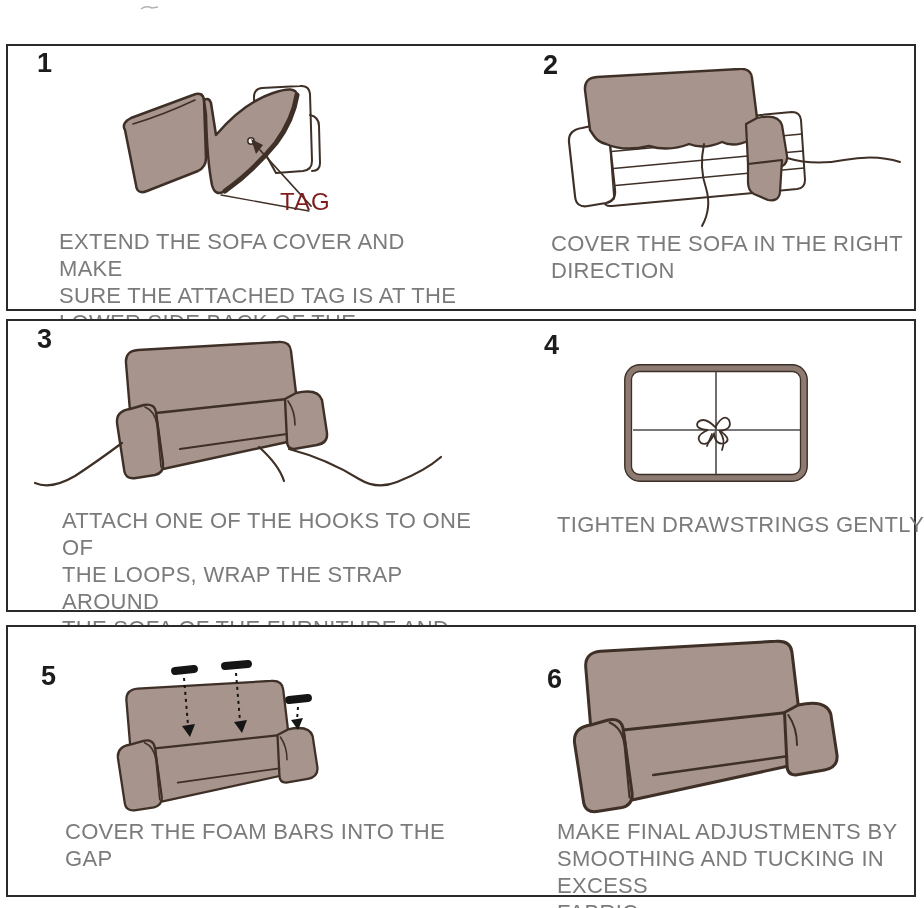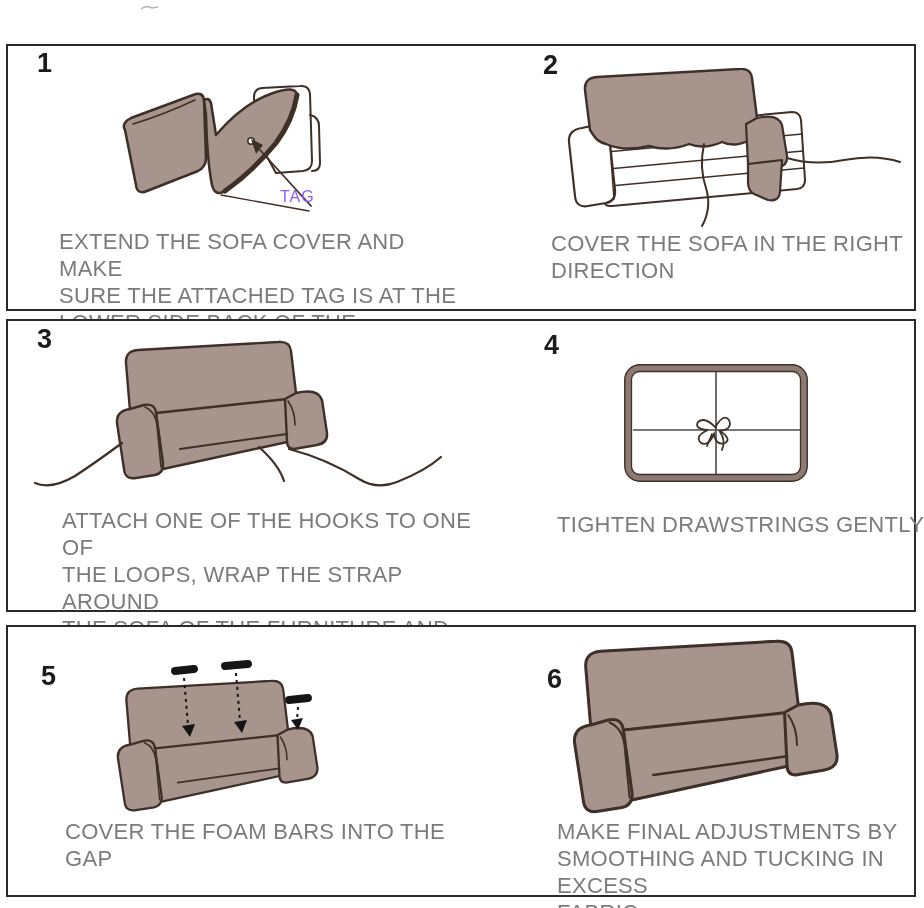--- a/index.html
+++ b/index.html
@@ -17,21 +17,21 @@
   .step{position:absolute;inset:0;}
   .step-num{
     position:absolute;font-size:27px;font-weight:700;color:#1c1c1c;
     line-height:1;letter-spacing:0;
   }
   .caption{
     position:absolute;font-size:22px;line-height:27px;color:#7b7b7b;
     letter-spacing:0.3px;white-space:pre-line;width:410px;font-weight:400;
   }
   .tag-label{
-    position:absolute;font-size:16px;color:#8b5cf6;letter-spacing:1px;
+    position:absolute;font-size:24px;color:#7f1d1d;letter-spacing:1px;
   }
   .illus{position:absolute;}
   .artifact{position:absolute;left:139px;top:4px;opacity:.75;}
 </style>
 </head>
 <body>
 
 <div class="canvas">
 
   <svg width="0" height="0" style="position:absolute" aria-hidden="true">

